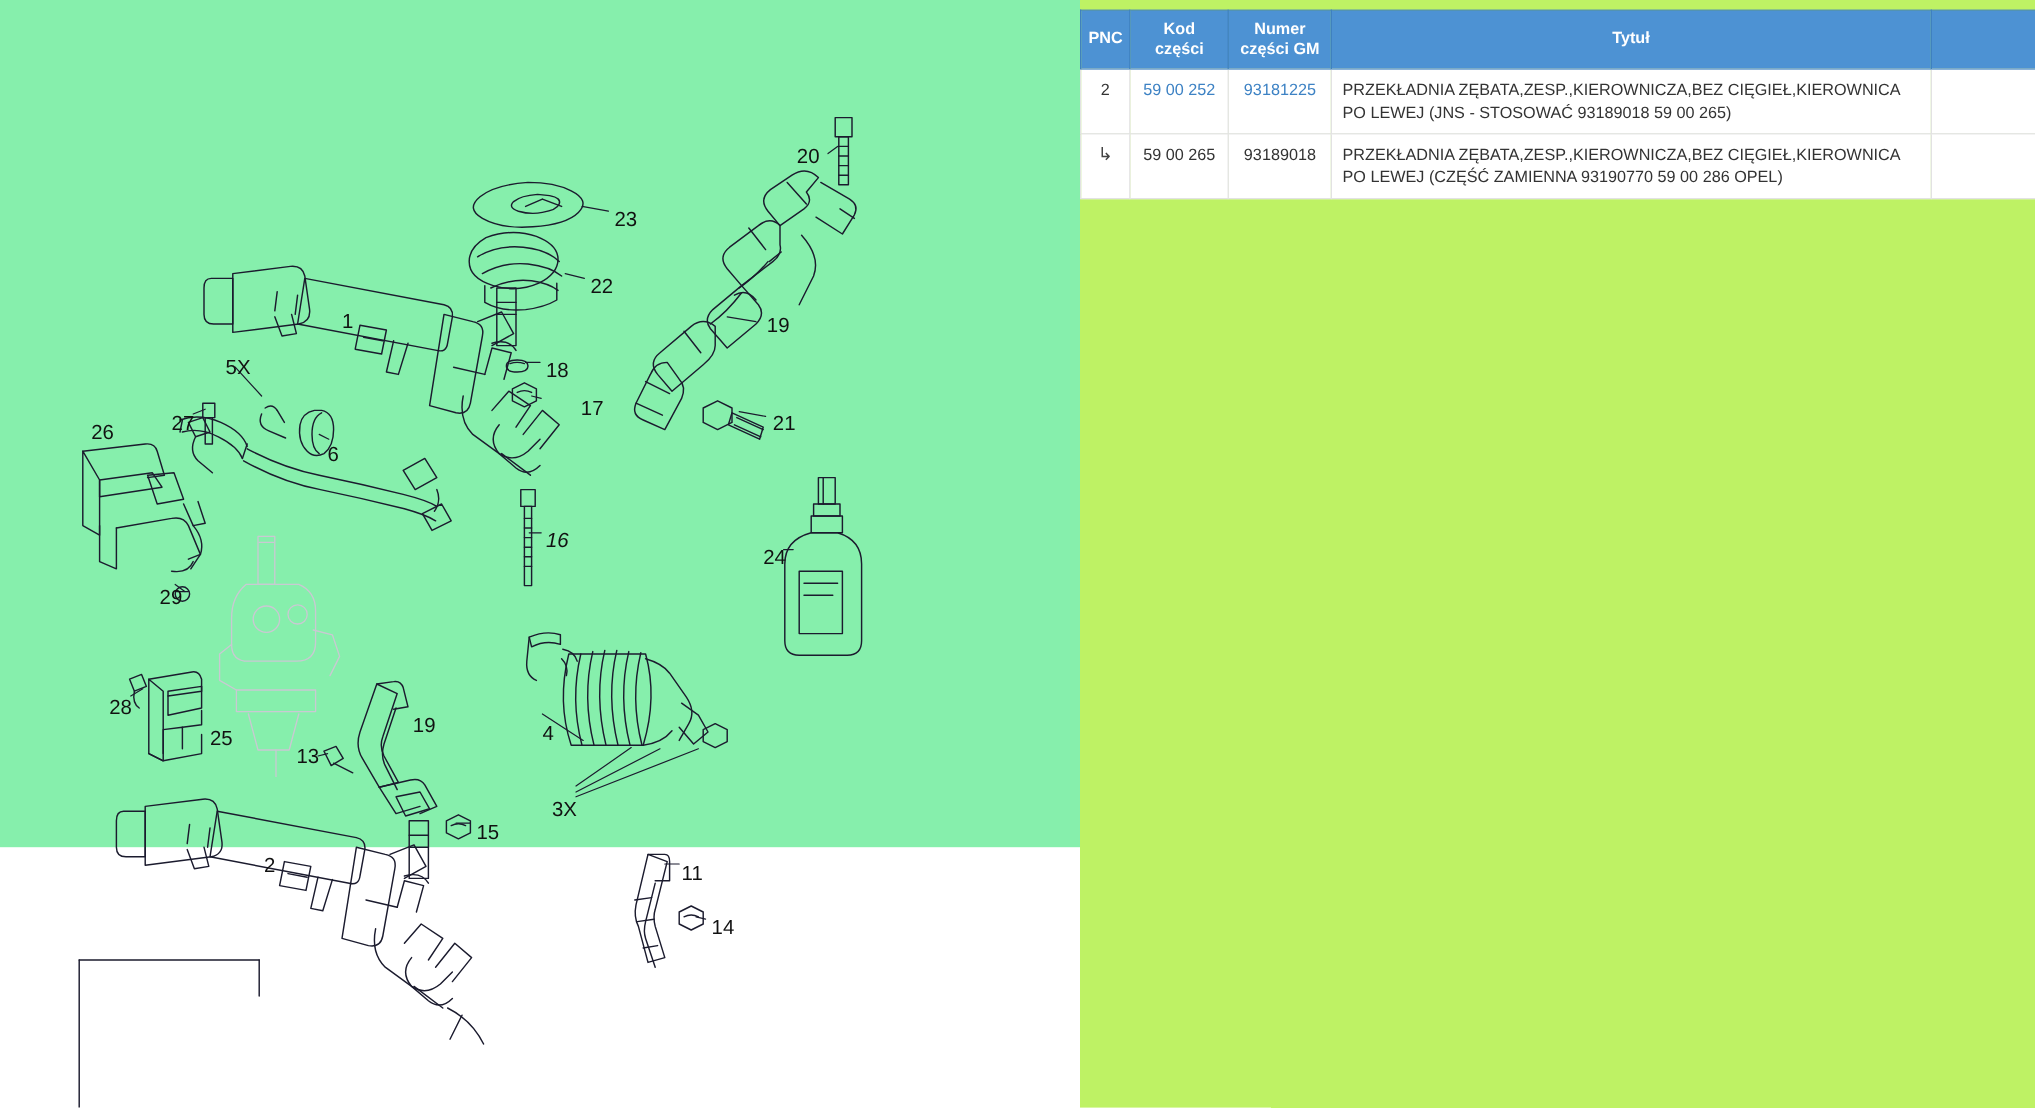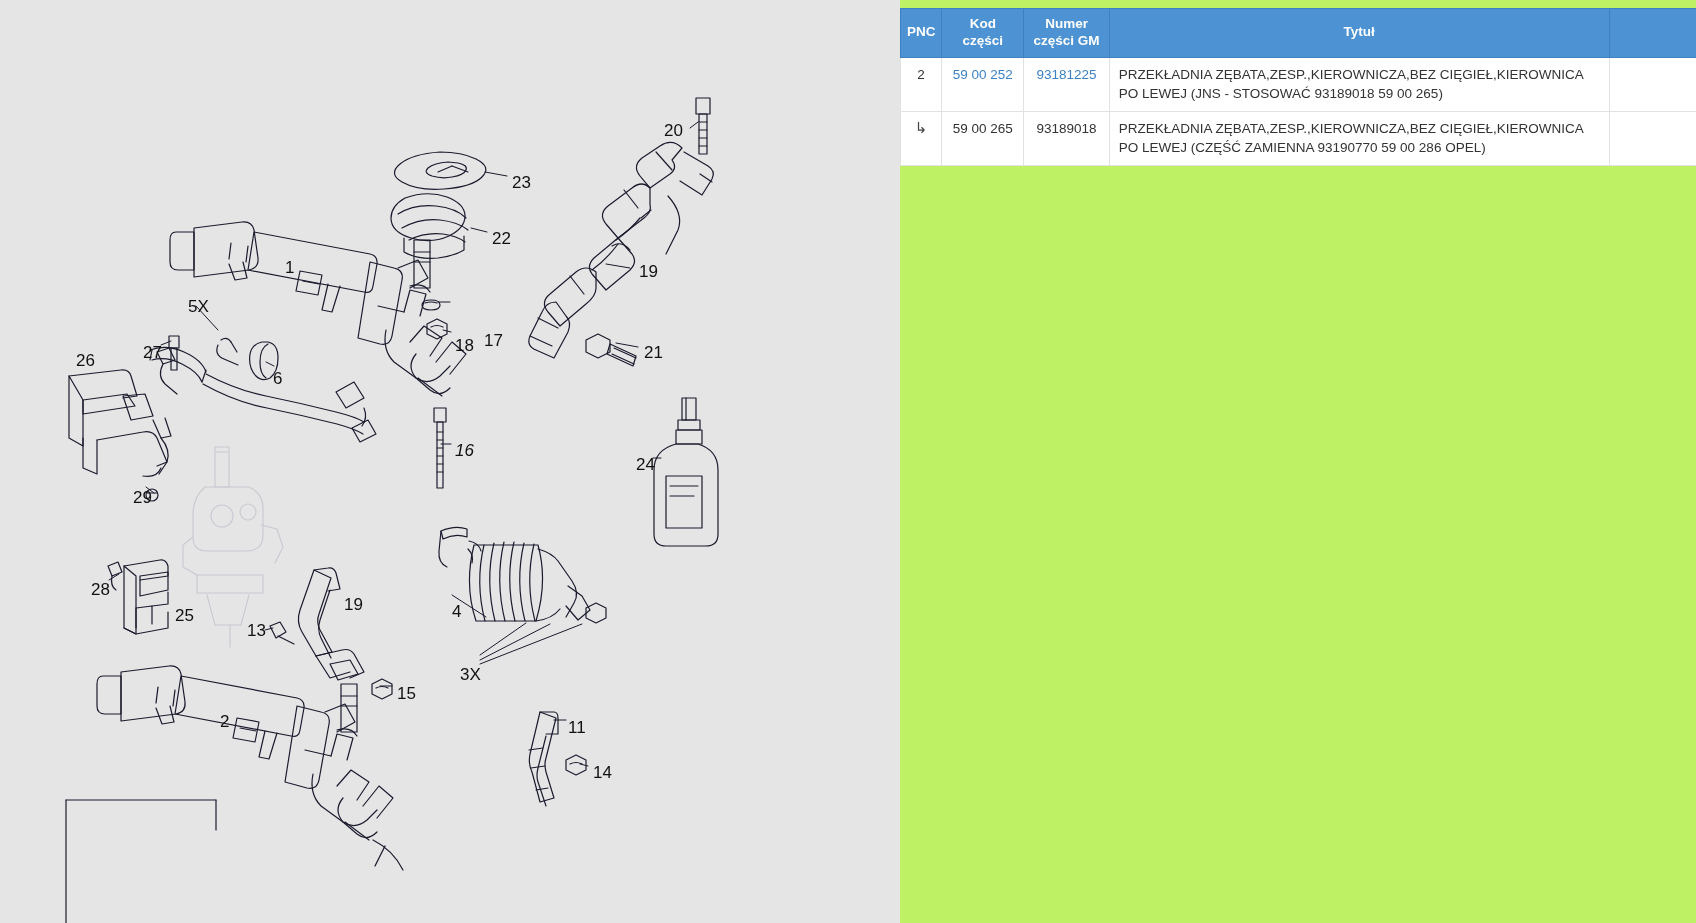--- a/index.html
+++ b/index.html
@@ -19,22 +19,22 @@
     width: 1696px;
     height: 923px;
   }
 
   
   .diagram-pane {
     position: absolute;
     left: 0;
     top: 0;
     width: 900px;
-    height: 923px;
-    background: #e5e5e5;
+    height: 706px;
+    background: #86efac;
   }
   .diagram-svg {
     position: absolute;
     left: 0;
     top: 0;
   }
   .callout {
     position: absolute;
     font-family: "Liberation Sans", sans-serif;
     font-size: 17px;
@@ -337,21 +337,21 @@
           <path d="M392 686 l-12 0"></path>
         </g>
       </g>
     </svg>
 
     <div class="callout" style="left:664px;top:121px;">20</div>
     <div class="callout" style="left:512px;top:173px;">23</div>
     <div class="callout" style="left:492px;top:229px;">22</div>
     <div class="callout" style="left:639px;top:262px;">19</div>
     <div class="callout" style="left:285px;top:258px;">1</div>
-    <div class="callout" style="left:455px;top:299px;margin-top:37px;">18</div>
+    <div class="callout" style="left:455px;top:299px;">18</div>
     <div class="callout" style="left:188px;top:297px;">5X</div>
     <div class="callout" style="left:484px;top:331px;">17</div>
     <div class="callout" style="left:143px;top:343px;">27</div>
     <div class="callout" style="left:644px;top:343px;">21</div>
     <div class="callout" style="left:76px;top:351px;">26</div>
     <div class="callout" style="left:273px;top:369px;">6</div>
     <div class="callout" style="left:455px;top:441px;font-style:italic;">16</div>
     <div class="callout" style="left:636px;top:455px;">24</div>
     <div class="callout" style="left:133px;top:488px;">29</div>
     <div class="callout" style="left:91px;top:580px;">28</div>

